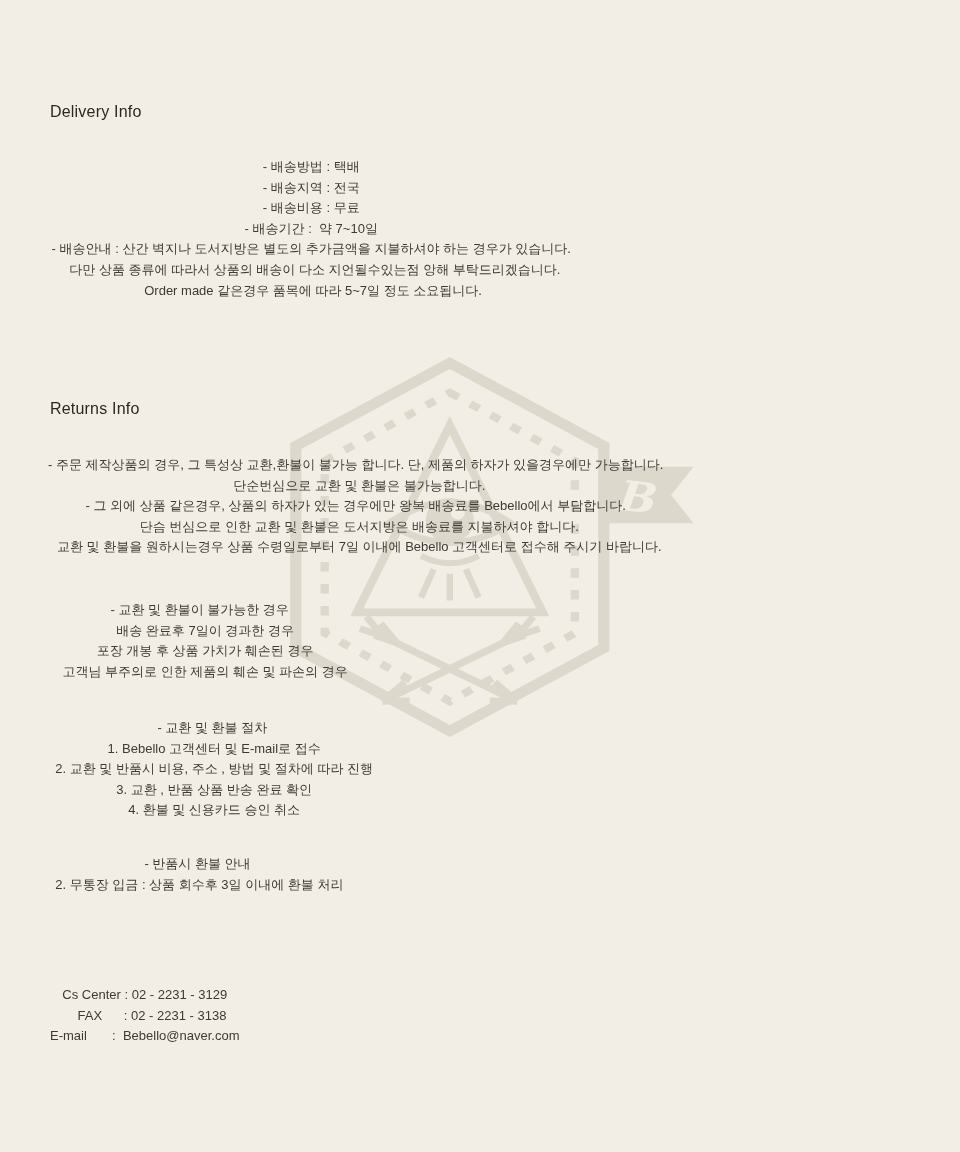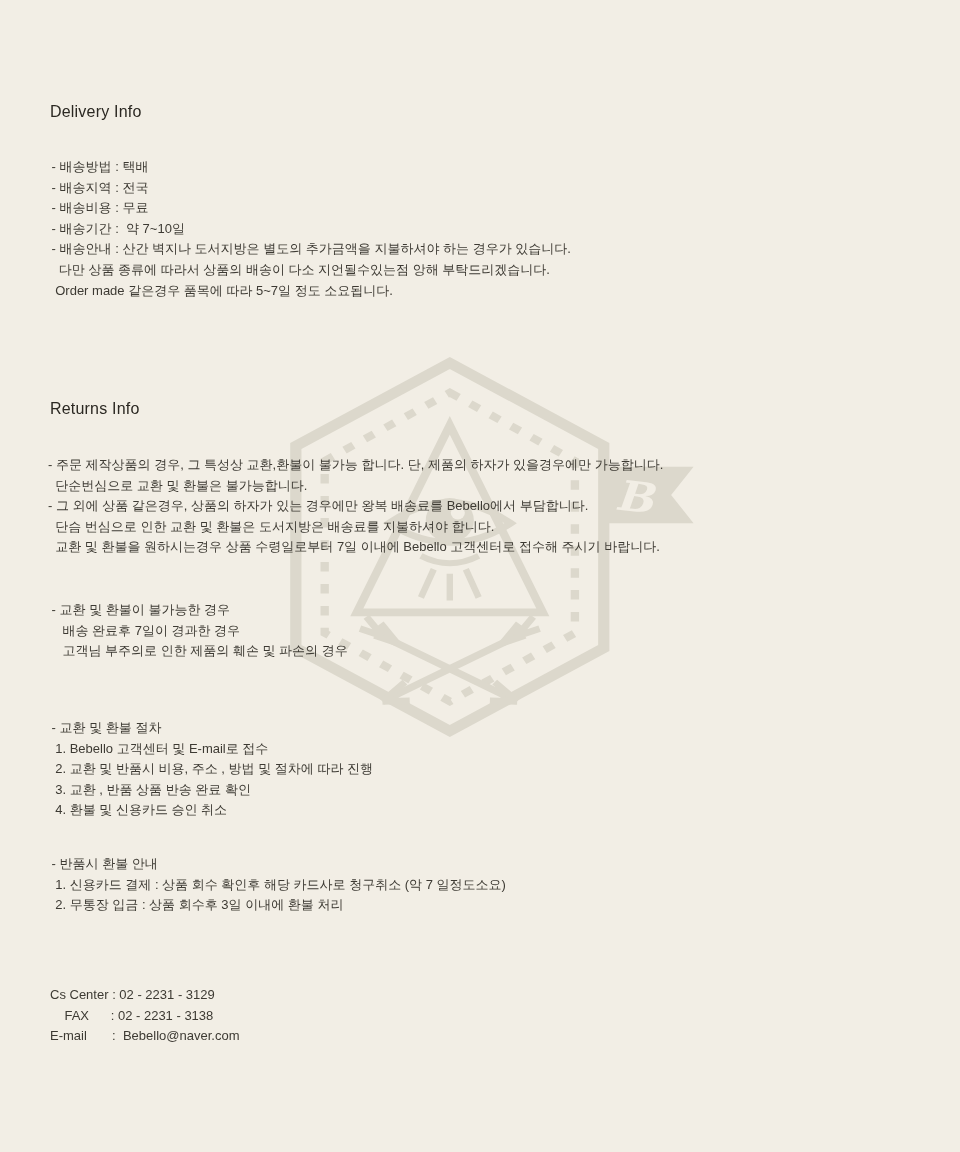--- a/index.html
+++ b/index.html
@@ -14,20 +14,21 @@
   body{
     font-family:"Liberation Sans","DejaVu Sans",sans-serif;
     background:var(--background);
   }
   .page{
     position:relative;
     width:960px;
     height:1152px;
     background:var(--background);
     overflow:hidden;
+    text-align:center;
   }
   .heading{
     position:absolute;
     left:50px;
     font-size:16px;
     font-weight:500;
     letter-spacing:.2px;
     color:var(--heading);
     z-index:2;
   }
@@ -116,34 +117,34 @@
     <div class="textline">- 주문 제작상품의 경우, 그 특성상 교환,환불이 불가능 합니다. 단, 제품의 하자가 있을경우에만 가능합니다.</div>
     <div class="textline">  단순번심으로 교환 및 환불은 불가능합니다.</div>
     <div class="textline">- 그 외에 상품 같은경우, 상품의 하자가 있는 경우에만 왕복 배송료를 Bebello에서 부담합니다.</div>
     <div class="textline">  단슴 번심으로 인한 교환 및 환불은 도서지방은 배송료를 지불하셔야 합니다.</div>
     <div class="textline">  교환 및 환불을 원하시는경우 상품 수령일로부터 7일 이내에 Bebello 고객센터로 접수해 주시기 바랍니다.</div>
   </div>
 
   <div class="textblock" style="top:600px">
     <div class="textline"> - 교환 및 환불이 불가능한 경우</div>
     <div class="textline">    배송 완료후 7일이 경과한 경우</div>
+    <div class="textline">    포장 개봉 후 상품 가치가 훼손된 경우</div>
     <div class="textline">    고객님 부주의로 인한 제품의 훼손 및 파손의 경우</div>
   </div>
 
   <div class="textblock" style="top:718px">
     <div class="textline"> - 교환 및 환불 절차</div>
     <div class="textline">  1. Bebello 고객센터 및 E-mail로 접수</div>
     <div class="textline">  2. 교환 및 반품시 비용, 주소 , 방법 및 절차에 따라 진행</div>
     <div class="textline">  3. 교환 , 반품 상품 반송 완료 확인</div>
     <div class="textline">  4. 환불 및 신용카드 승인 취소</div>
   </div>
 
   <div class="textblock" style="top:854px">
     <div class="textline"> - 반품시 환불 안내</div>
-    <div class="textline">  1. 신용카드 결제 : 상품 회수 확인후 해당 카드사로 청구취소 (악 7 일정도소요)</div>
     <div class="textline">  2. 무통장 입금 : 상품 회수후 3일 이내에 환불 처리</div>
   </div>
 
   <div class="textblock" style="top:985px;left:50px">
     <div class="textline">Cs Center : 02 - 2231 - 3129</div>
     <div class="textline">    FAX      : 02 - 2231 - 3138</div>
     <div class="textline">E-mail       :  Bebello@naver.com</div>
   </div>
 
   <div class="brand-footer">

